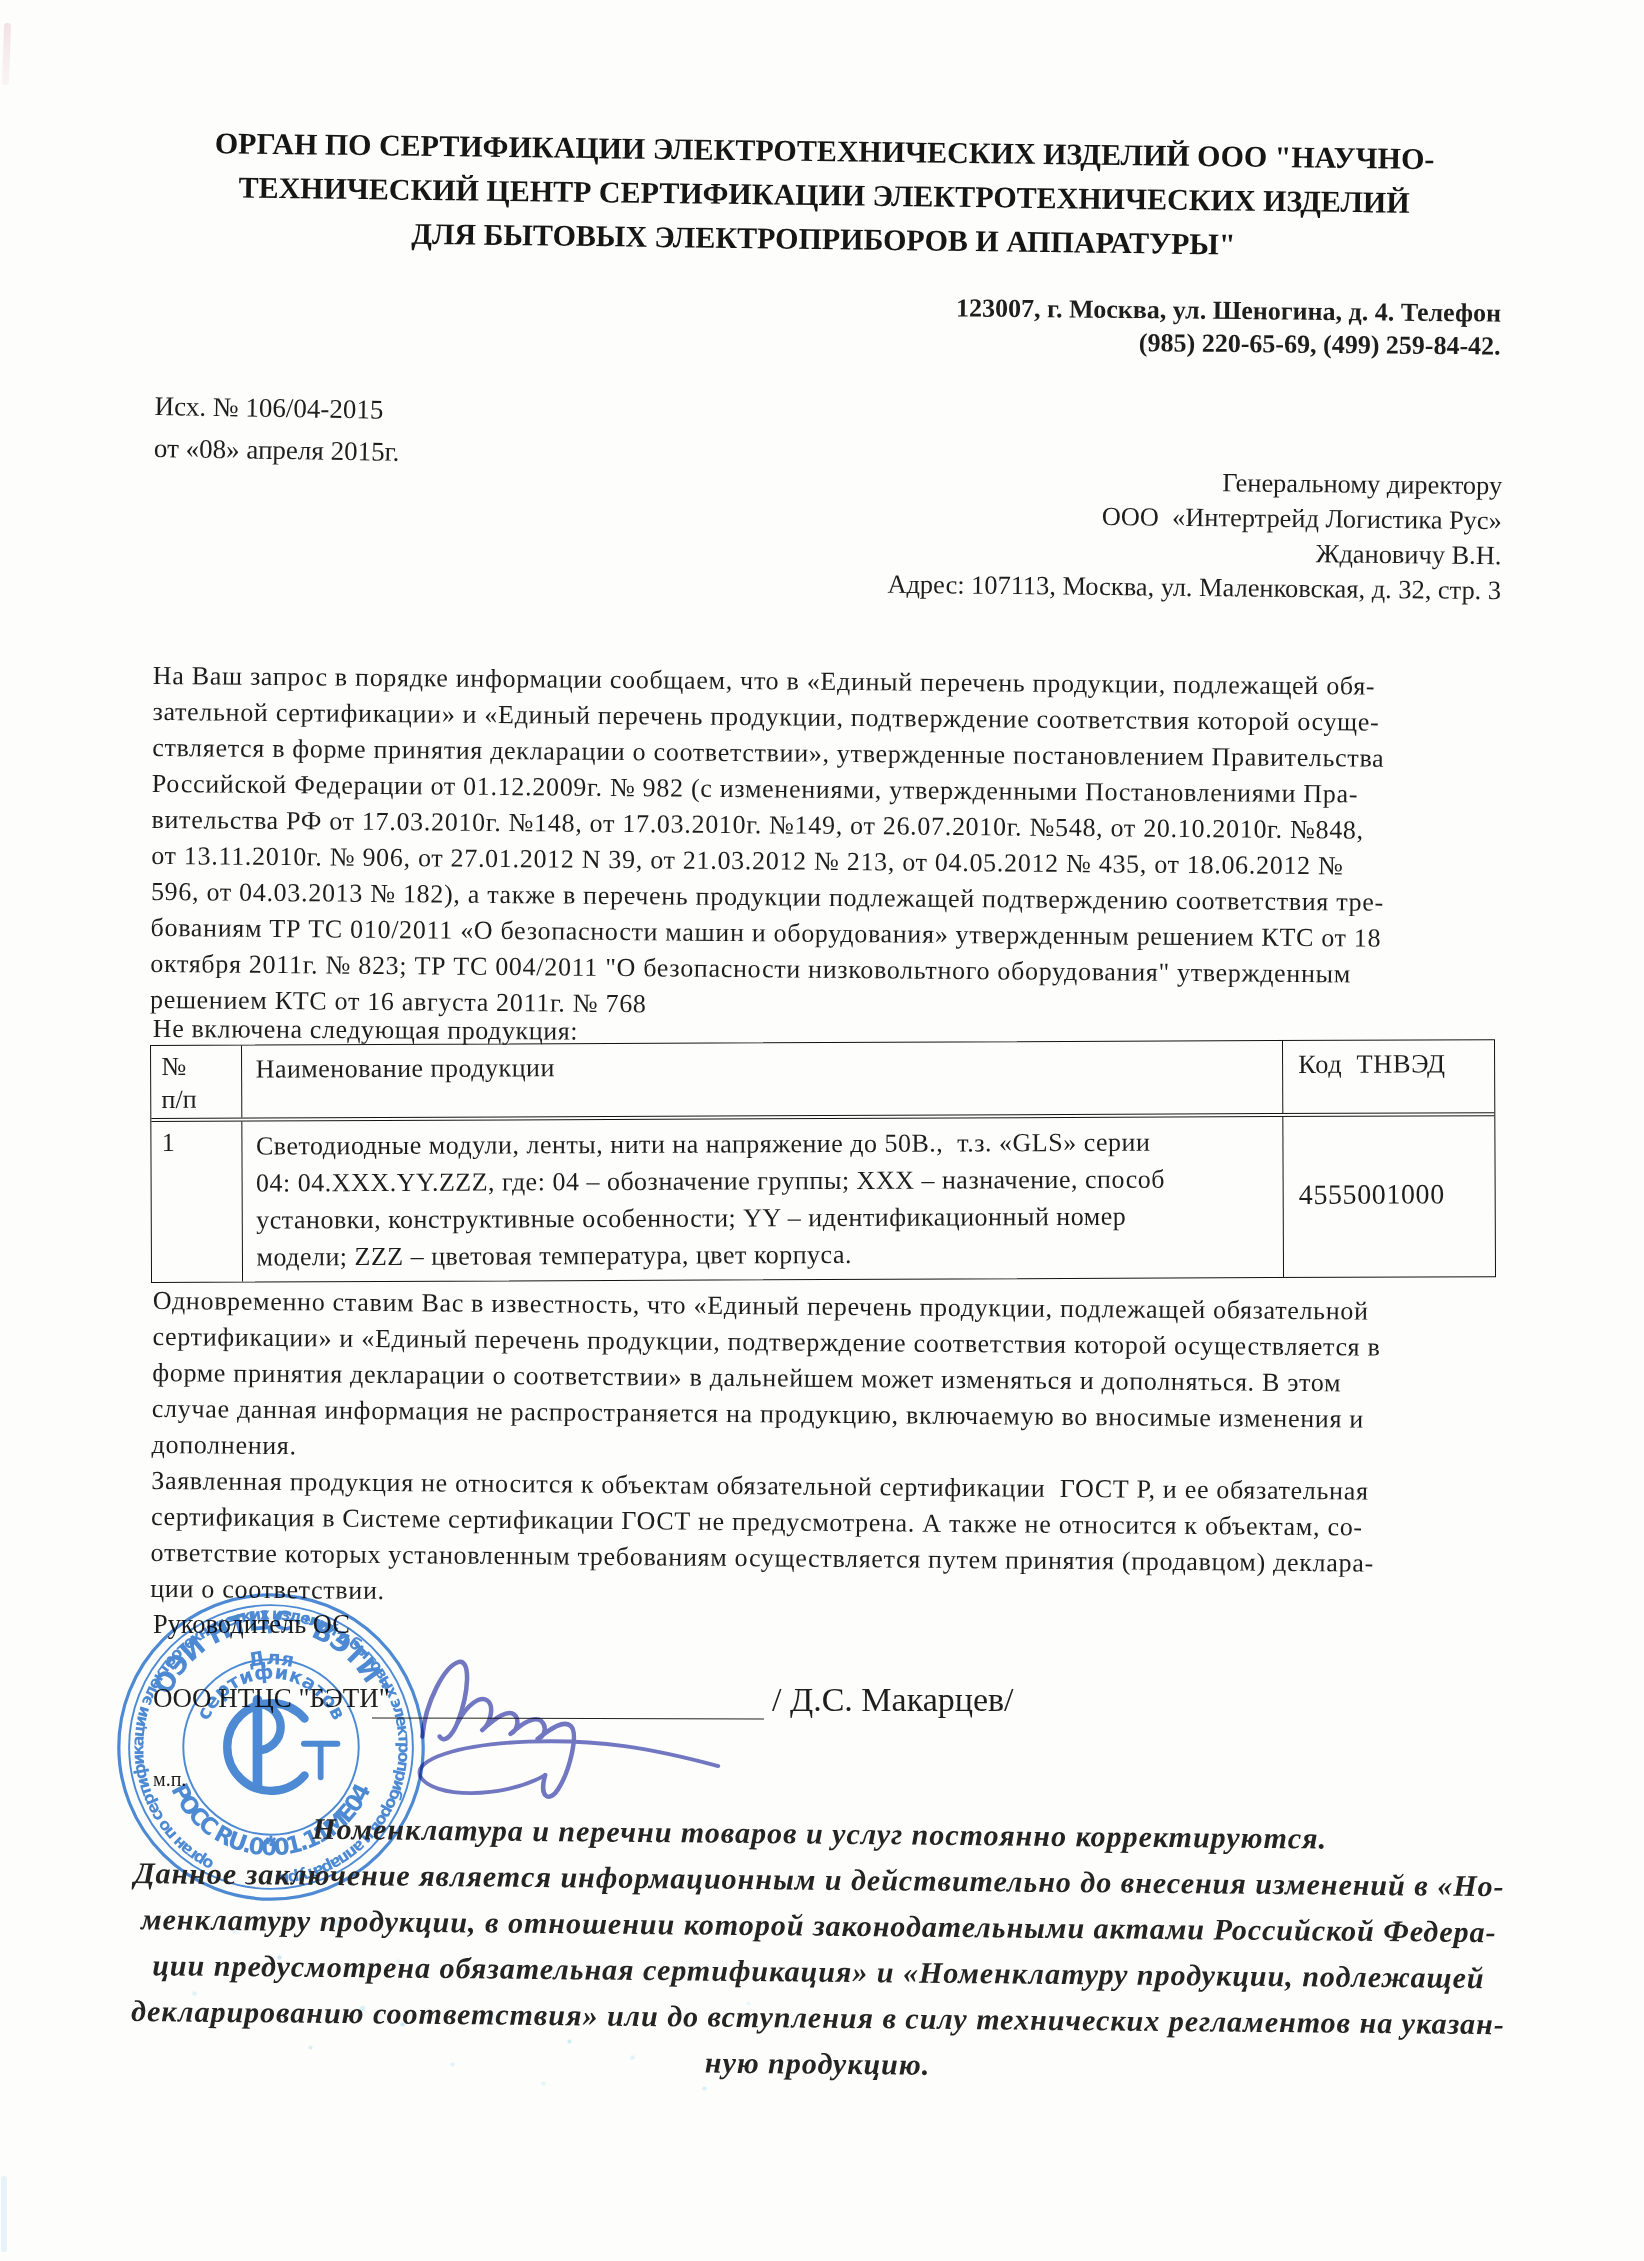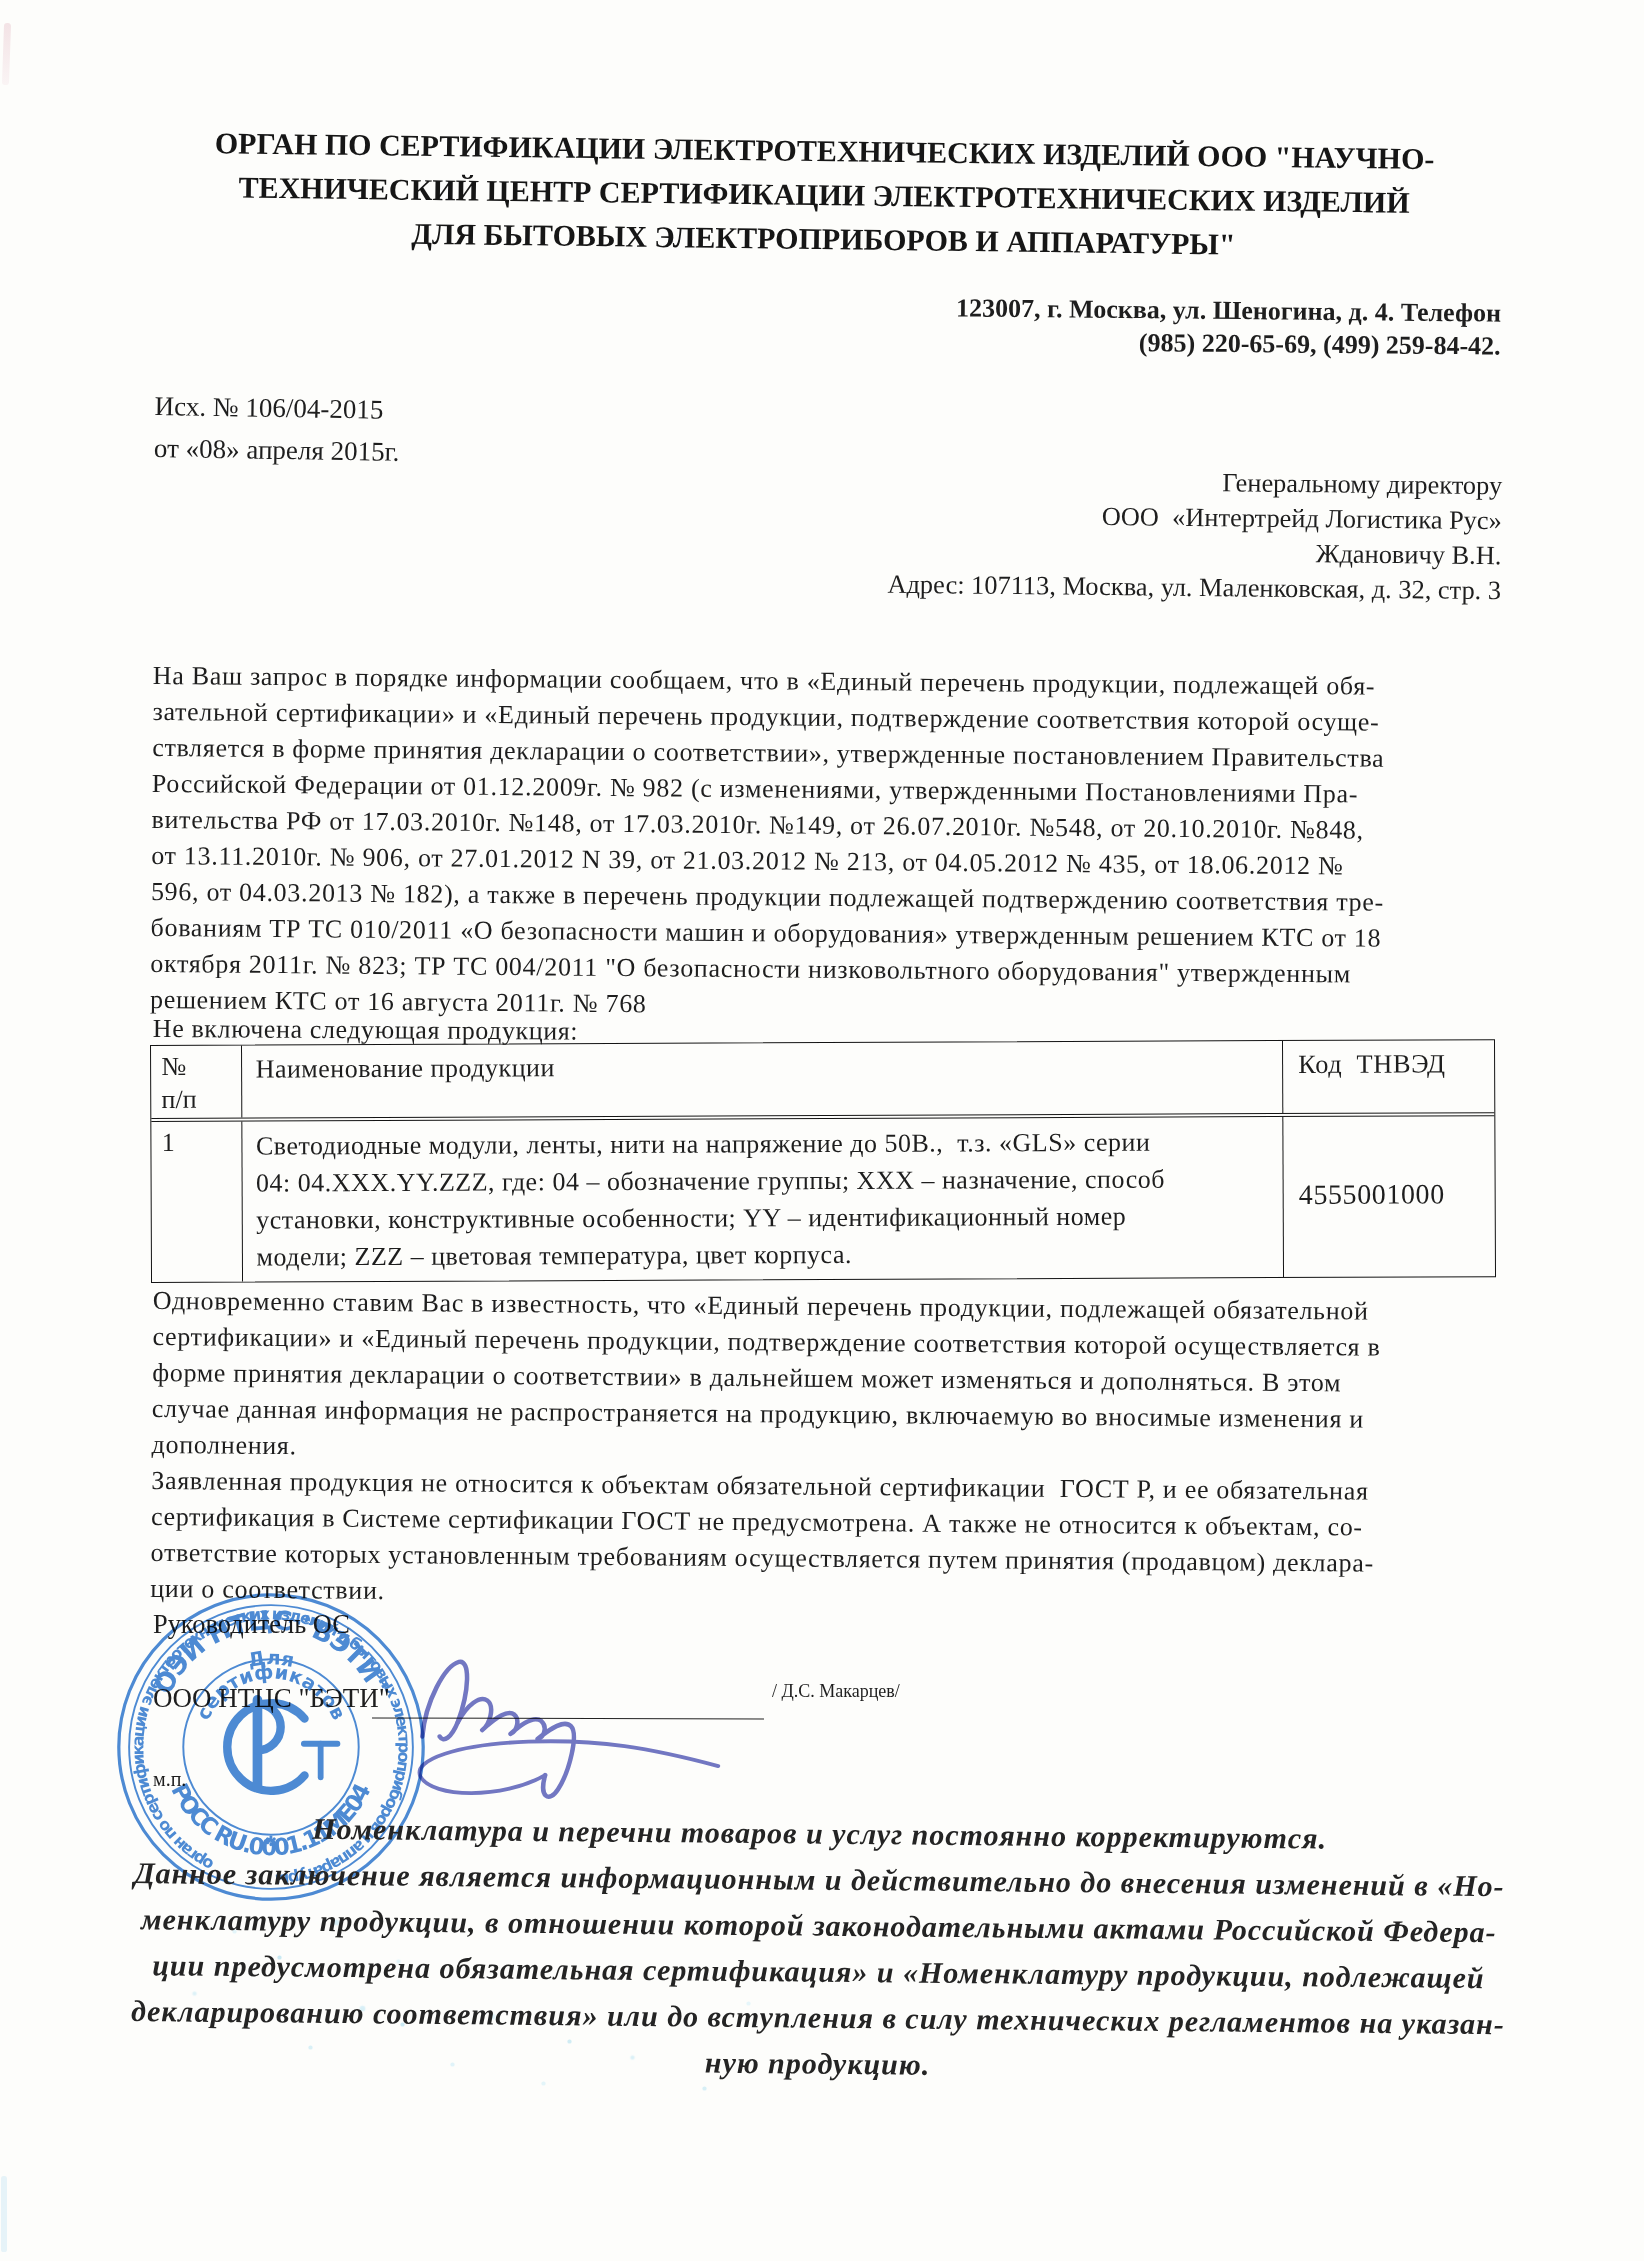--- a/index.html
+++ b/index.html
@@ -22,21 +22,21 @@
   .thead{border-bottom:4.5px double #141414}
   .c1{width:75px;border-right:1.9px solid #141414;padding:3.9px 5.2px 2.6px 10.3px;font-size:26px;line-height:33px}
   .c2{flex:1;border-right:1.9px solid #141414;padding:5.2px 7.7px 6.4px 13px;font-size:26px;line-height:37px;letter-spacing:0.5px}
   .c3{width:192px;padding:7.7px 3.9px 3.9px 15.5px;font-size:26.4px;letter-spacing:0.6px;white-space:pre}
   .rdata{min-height:146px}
   .rdata .c3{display:flex;align-items:center;font-size:28px;padding-top:0}
   .p23{left:153px;top:1283px;transform:rotate(.5deg);transform-origin:0 0}
   .sign-title{left:153px;top:1609px;font-size:26.4px}
   .sign-org{left:153px;top:1683px;font-size:27px}
   .sign-line{left:372px;top:1718px;width:392px;border-top:1.9px solid #222;transform:rotate(.15deg)}
-  .sign-name{left:772px;top:1681px;font-size:18px}
+  .sign-name{left:772px;top:1681px;font-size:34px}
   .seal-note{left:153px;top:1768px;font-size:20px}
   .footer-note{left:124px;top:1804px;width:1392px;text-align:center;font-style:italic;font-weight:bold;
        font-size:30px;line-height:46px;letter-spacing:1px;transform:rotate(.55deg);transform-origin:0 0;color:#242424}
   .stamp{left:113px;top:1589px;width:316px;height:316px;mix-blend-mode:multiply;opacity:.93}
   .signature{left:361px;top:1640px;width:425px;height:193px;mix-blend-mode:multiply;opacity:.88}
   .speckles{left:0;top:0;width:2.6px;height:2.6px;border-radius:50%;opacity:.6;background:transparent;
      box-shadow:361px 2007px 1.3px 1.3px #bfe7f4,401px 2023px 0.6px 0.6px #a9ddee,491px 2015px 1.3px 1.3px #cdeef8,
        568px 2040px 0.6px 0.6px #b5e2f1,631px 2056px 1.3px 0.6px #c2e8f4,703px 2087px 0.6px 0.6px #bfe7f4,
        451px 2063px 0.6px 0.6px #cdeef8,309px 2046px 0.6px 0.6px #c2e8f4,542px 2082px 0.6px 0.6px #d2f0f9,
        335px 1921px 1.3px 1.3px #bfe7f4,278px 1956px 0.6px 0.6px #a9ddee,397px 1960px 1.3px 0.6px #cdeef8,

